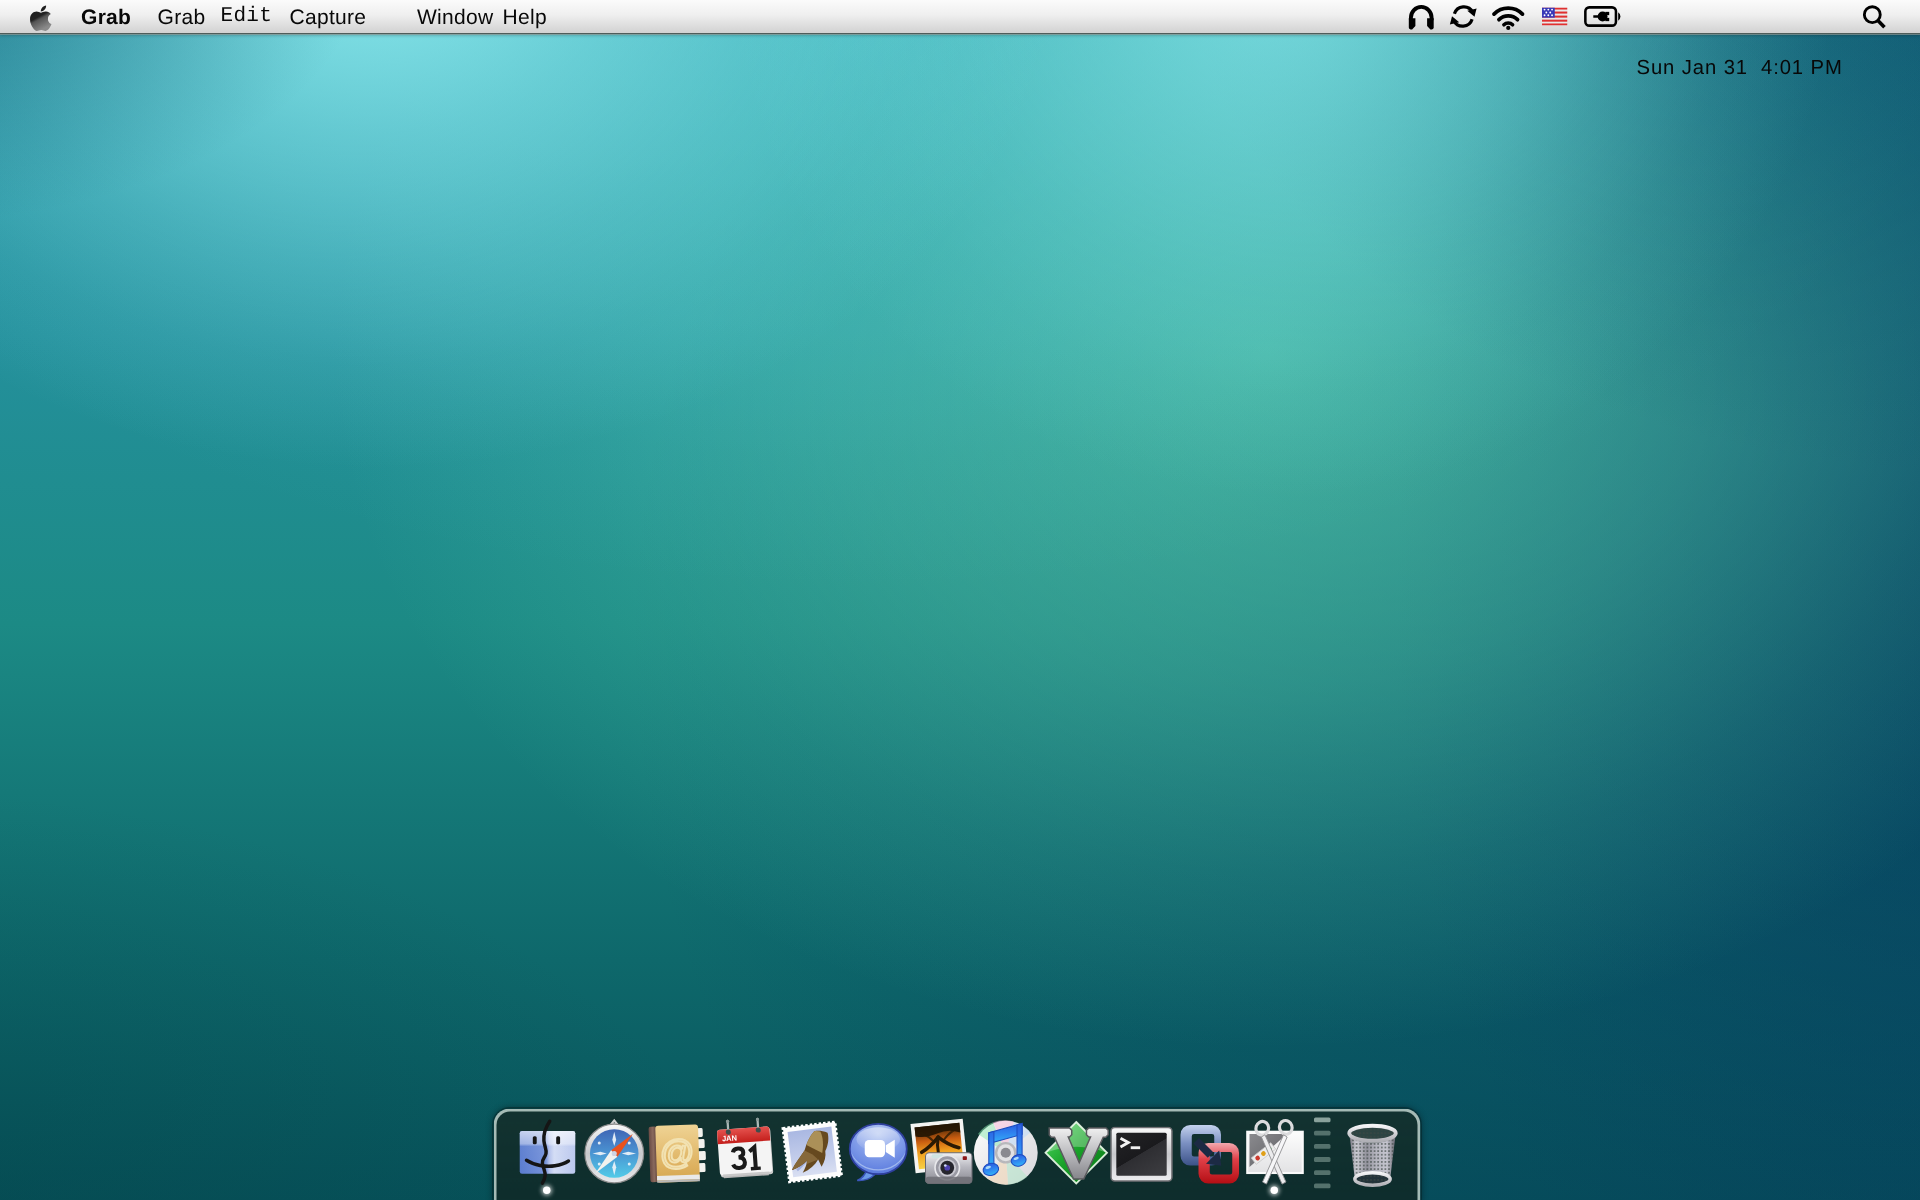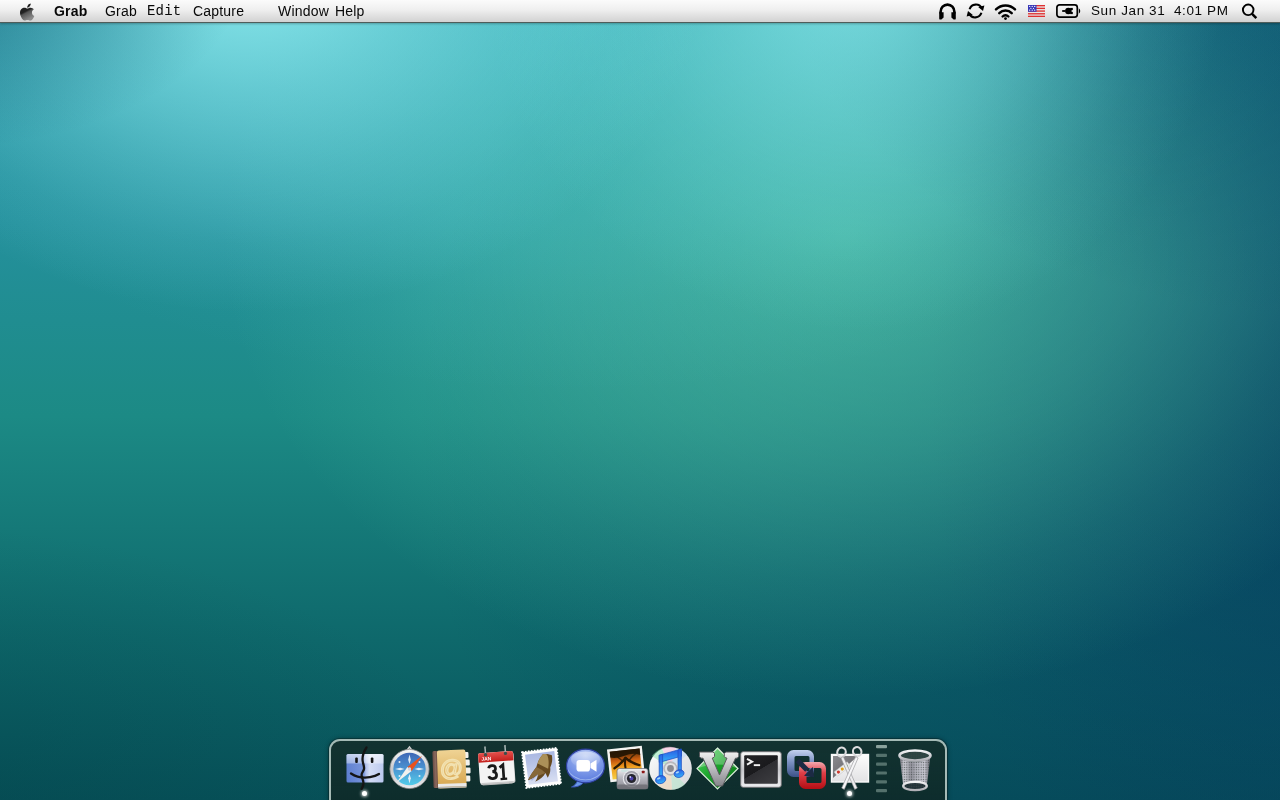--- a/index.html
+++ b/index.html
@@ -47,21 +47,21 @@
           </linearGradient>
         </defs>
       <path fill="url(#apg)" d="M318.7 268.7c-.2-36.7 16.4-64.4 50-84.8-18.8-26.9-47.2-41.7-84.7-44.6-35.5-2.8-74.3 20.7-88.5 20.7-15 0-49.4-19.7-76.4-19.7C63.3 141.2 4 184.8 4 273.5q0 39.3 14.4 81.2c12.8 36.7 59 126.7 107.2 125.2 25.2-.6 43-17.9 75.8-17.9 31.8 0 48.3 17.9 76.4 17.9 48.6-.7 90.4-82.5 102.6-119.3-65.2-30.7-61.7-90-61.7-91.9zm-56.6-164.2c27.3-32.4 24.8-61.9 24-72.5-24.1 1.4-52 16.4-67.9 34.9-17.5 19.8-27.8 44.3-25.6 71.9 26.1 2 49.9-11.4 69.5-34.3z"></path>
     </svg>
     <div class="mitem" style="left:54px;font-weight:bold;text-align:center;">Grab</div>
     <div class="mitem" style="left:105px;">Grab</div>
     <div class="mitem" style="left:147px;font-family:Liberation Mono, monospace;">Edit</div>
     <div class="mitem" style="left:193px;">Capture</div>
     <div class="mitem" style="left:278px;">Window</div>
     <div class="mitem" style="left:335px;">Help</div>
-    <div class="mitem" style="left:1091px;font-size:13.5px;letter-spacing:0.6px;">Sun Jan 31  4:01 PM</div>
+    <div class="mitem" style="left:1091px;font-size:13.5px;letter-spacing:0.6px;margin-top:34px;">Sun Jan 31  4:01 PM</div>
 
     <svg id="mi-head" style="left:938px;top:2px" width="19" height="18" viewBox="0 0 19 18">
       <path d="M2.6 11.5 V 9.8 a6.9 7.2 0 0 1 13.8 0 V 11.5" fill="none" stroke="#000" stroke-width="2.6"></path>
       <path d="M1.2 10.2 h4.4 v5.2 l-2.2 2.2 h-1 a1.2 1.2 0 0 1 -1.2 -1.2 z" fill="#000"></path>
       <path d="M17.8 10.2 h-4.4 v5.2 l2.2 2.2 h1 a1.2 1.2 0 0 0 1.2 -1.2 z" fill="#000"></path>
     </svg>
     <svg id="mi-sync" style="left:966px;top:3px" width="19" height="16" viewBox="0 0 19 16">
       <path d="M3.2 10.8 a6.6 6.6 0 0 0 12.2 -1" fill="none" stroke="#000" stroke-width="2.1"></path>
       <path d="M15.8 5.2 a6.6 6.6 0 0 0 -12.2 1" fill="none" stroke="#000" stroke-width="2.1"></path>
       <path d="M0.6 13.4 l6.2 -1.5 -4.8 -4 z" fill="#000"></path>

